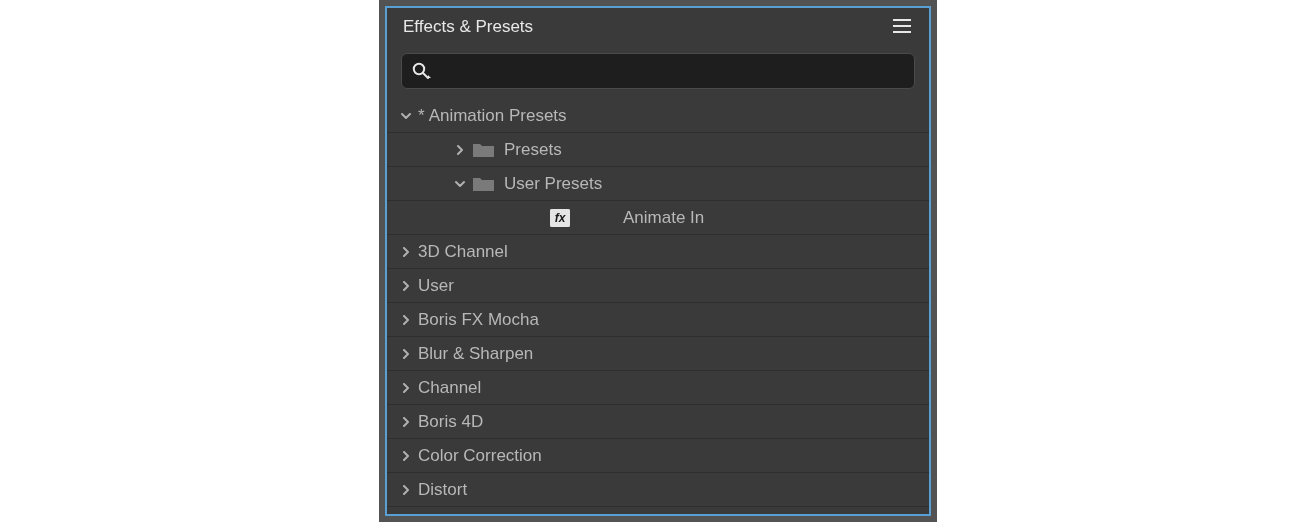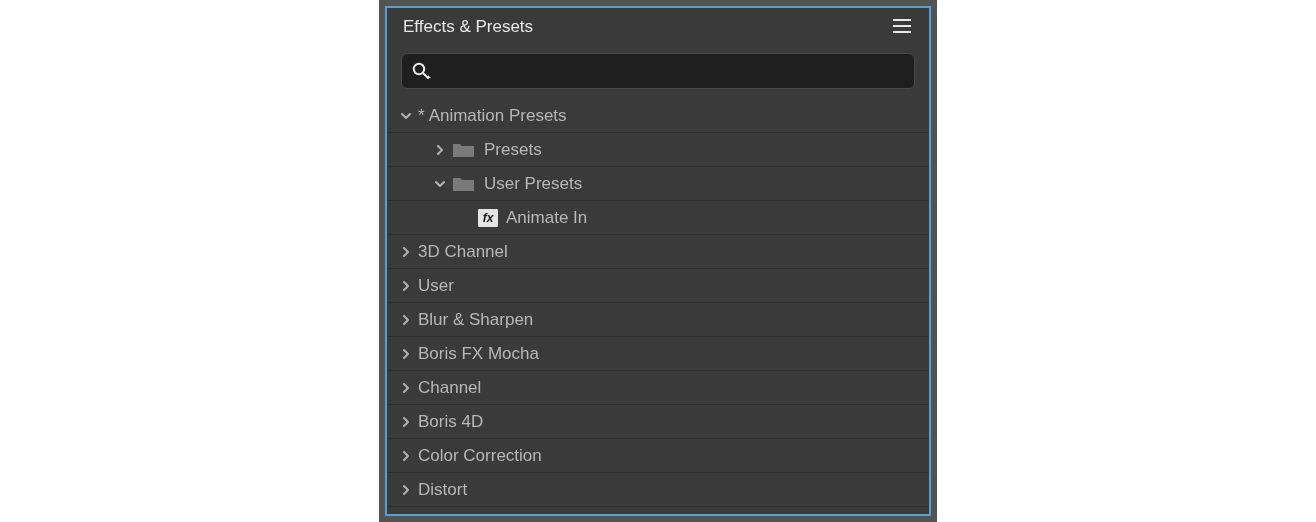--- a/index.html
+++ b/index.html
@@ -135,22 +135,22 @@
       background: #e0e0e0;
       border-radius: 2px;
       font-size: 10px;
       font-weight: bold;
       font-style: italic;
       color: #1a1a1a;
       flex-shrink: 0;
       position: relative;
     }
     .indent-0 { padding-left: 10px; }
-    .indent-1 { padding-left: 44px; }
-    .indent-2 { padding-left: 73px; }
+    .indent-1 { padding-left: 64px; }
+    .indent-2 { padding-left: 100px; gap: 45px; }
     .noarrow-spacer {
       width: 18px;
       display: inline-block;
       flex-shrink: 0;
     }
   </style>
 </head>
 <body>
 
 <div class="panel-outer">
@@ -246,30 +246,30 @@
         </span>
         <span>User</span>
       </div>
 
       <div class="tree-row indent-0">
         <span class="chevron">
           <svg viewBox="0 0 10 10">
               <path d="M3 1 L7 5 L3 9" stroke="#b0b0b0" stroke-width="2" fill="none" stroke-linecap="round" stroke-linejoin="round"></path>
             </svg>
         </span>
+        <span>Boris FX Mocha</span>
+      </div>
+
+      <div class="tree-row indent-0">
+        <span class="chevron">
+          <svg viewBox="0 0 10 10">
+              <path d="M3 1 L7 5 L3 9" stroke="#b0b0b0" stroke-width="2" fill="none" stroke-linecap="round" stroke-linejoin="round"></path>
+            </svg>
+        </span>
         <span>Blur &amp; Sharpen</span>
-      </div>
-
-      <div class="tree-row indent-0">
-        <span class="chevron">
-          <svg viewBox="0 0 10 10">
-              <path d="M3 1 L7 5 L3 9" stroke="#b0b0b0" stroke-width="2" fill="none" stroke-linecap="round" stroke-linejoin="round"></path>
-            </svg>
-        </span>
-        <span>Boris FX Mocha</span>
       </div>
 
       <div class="tree-row indent-0">
         <span class="chevron">
           <svg viewBox="0 0 10 10">
               <path d="M3 1 L7 5 L3 9" stroke="#b0b0b0" stroke-width="2" fill="none" stroke-linecap="round" stroke-linejoin="round"></path>
             </svg>
         </span>
         <span>Channel</span>
       </div>

